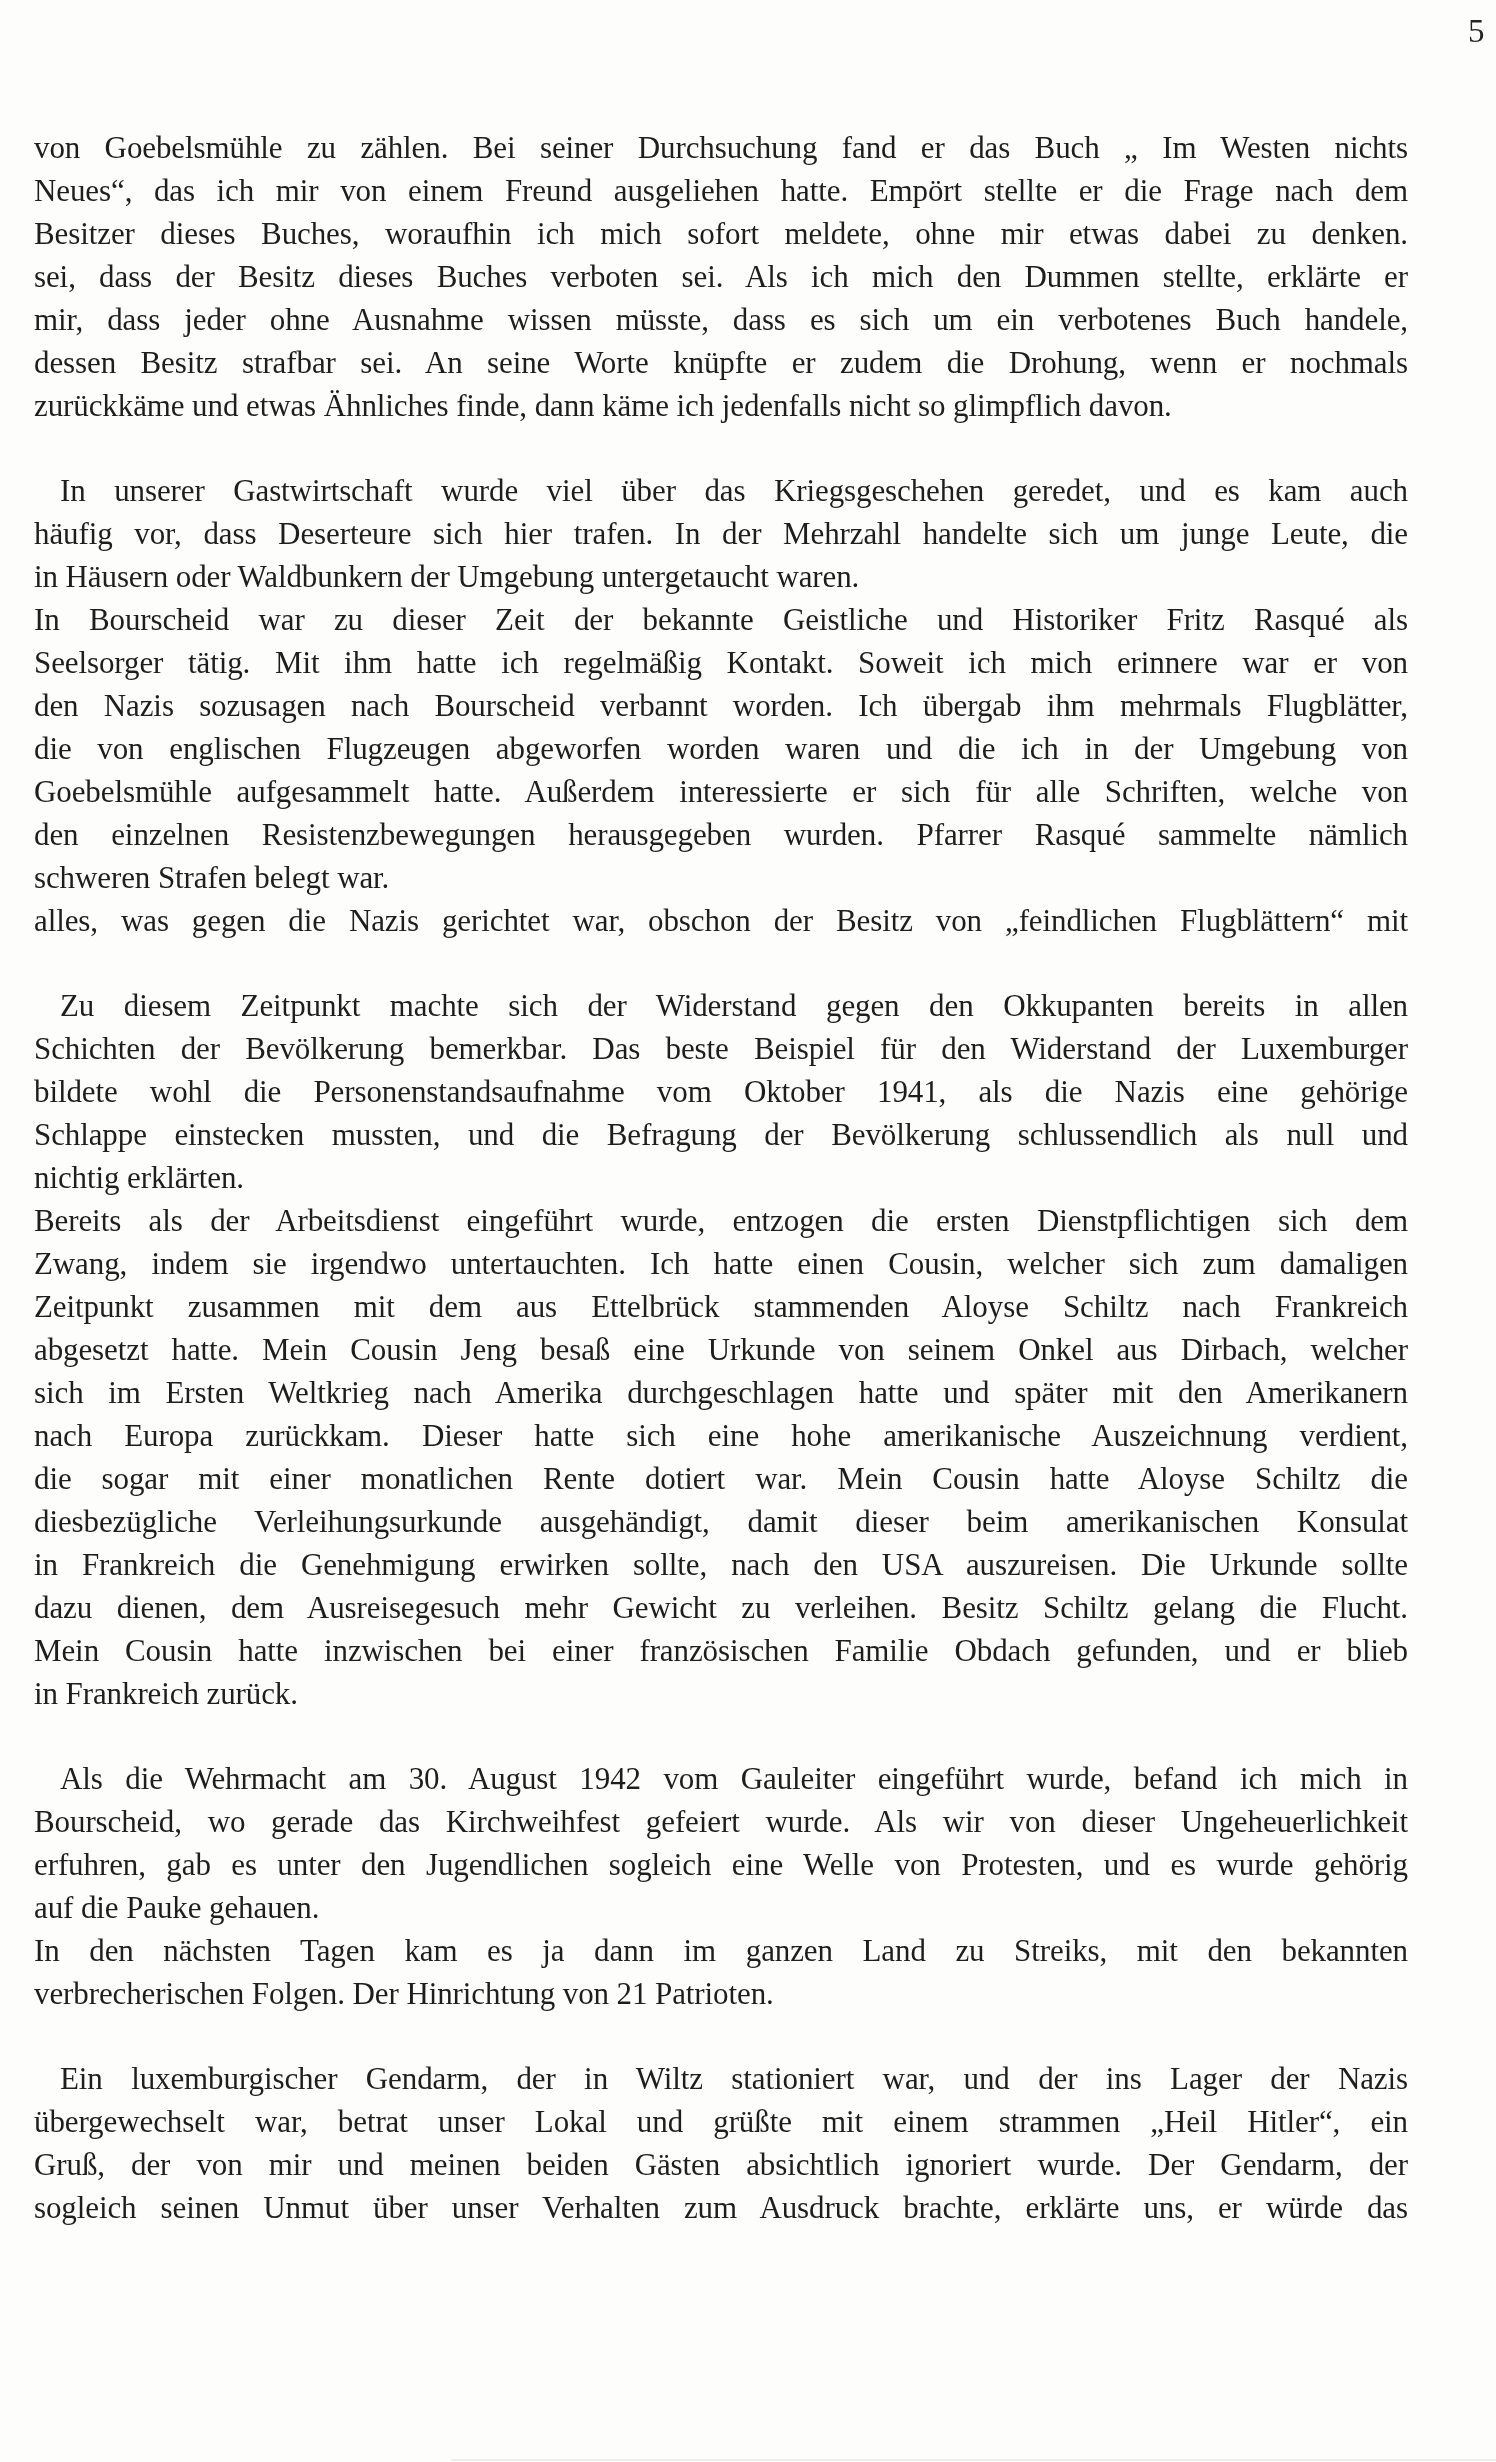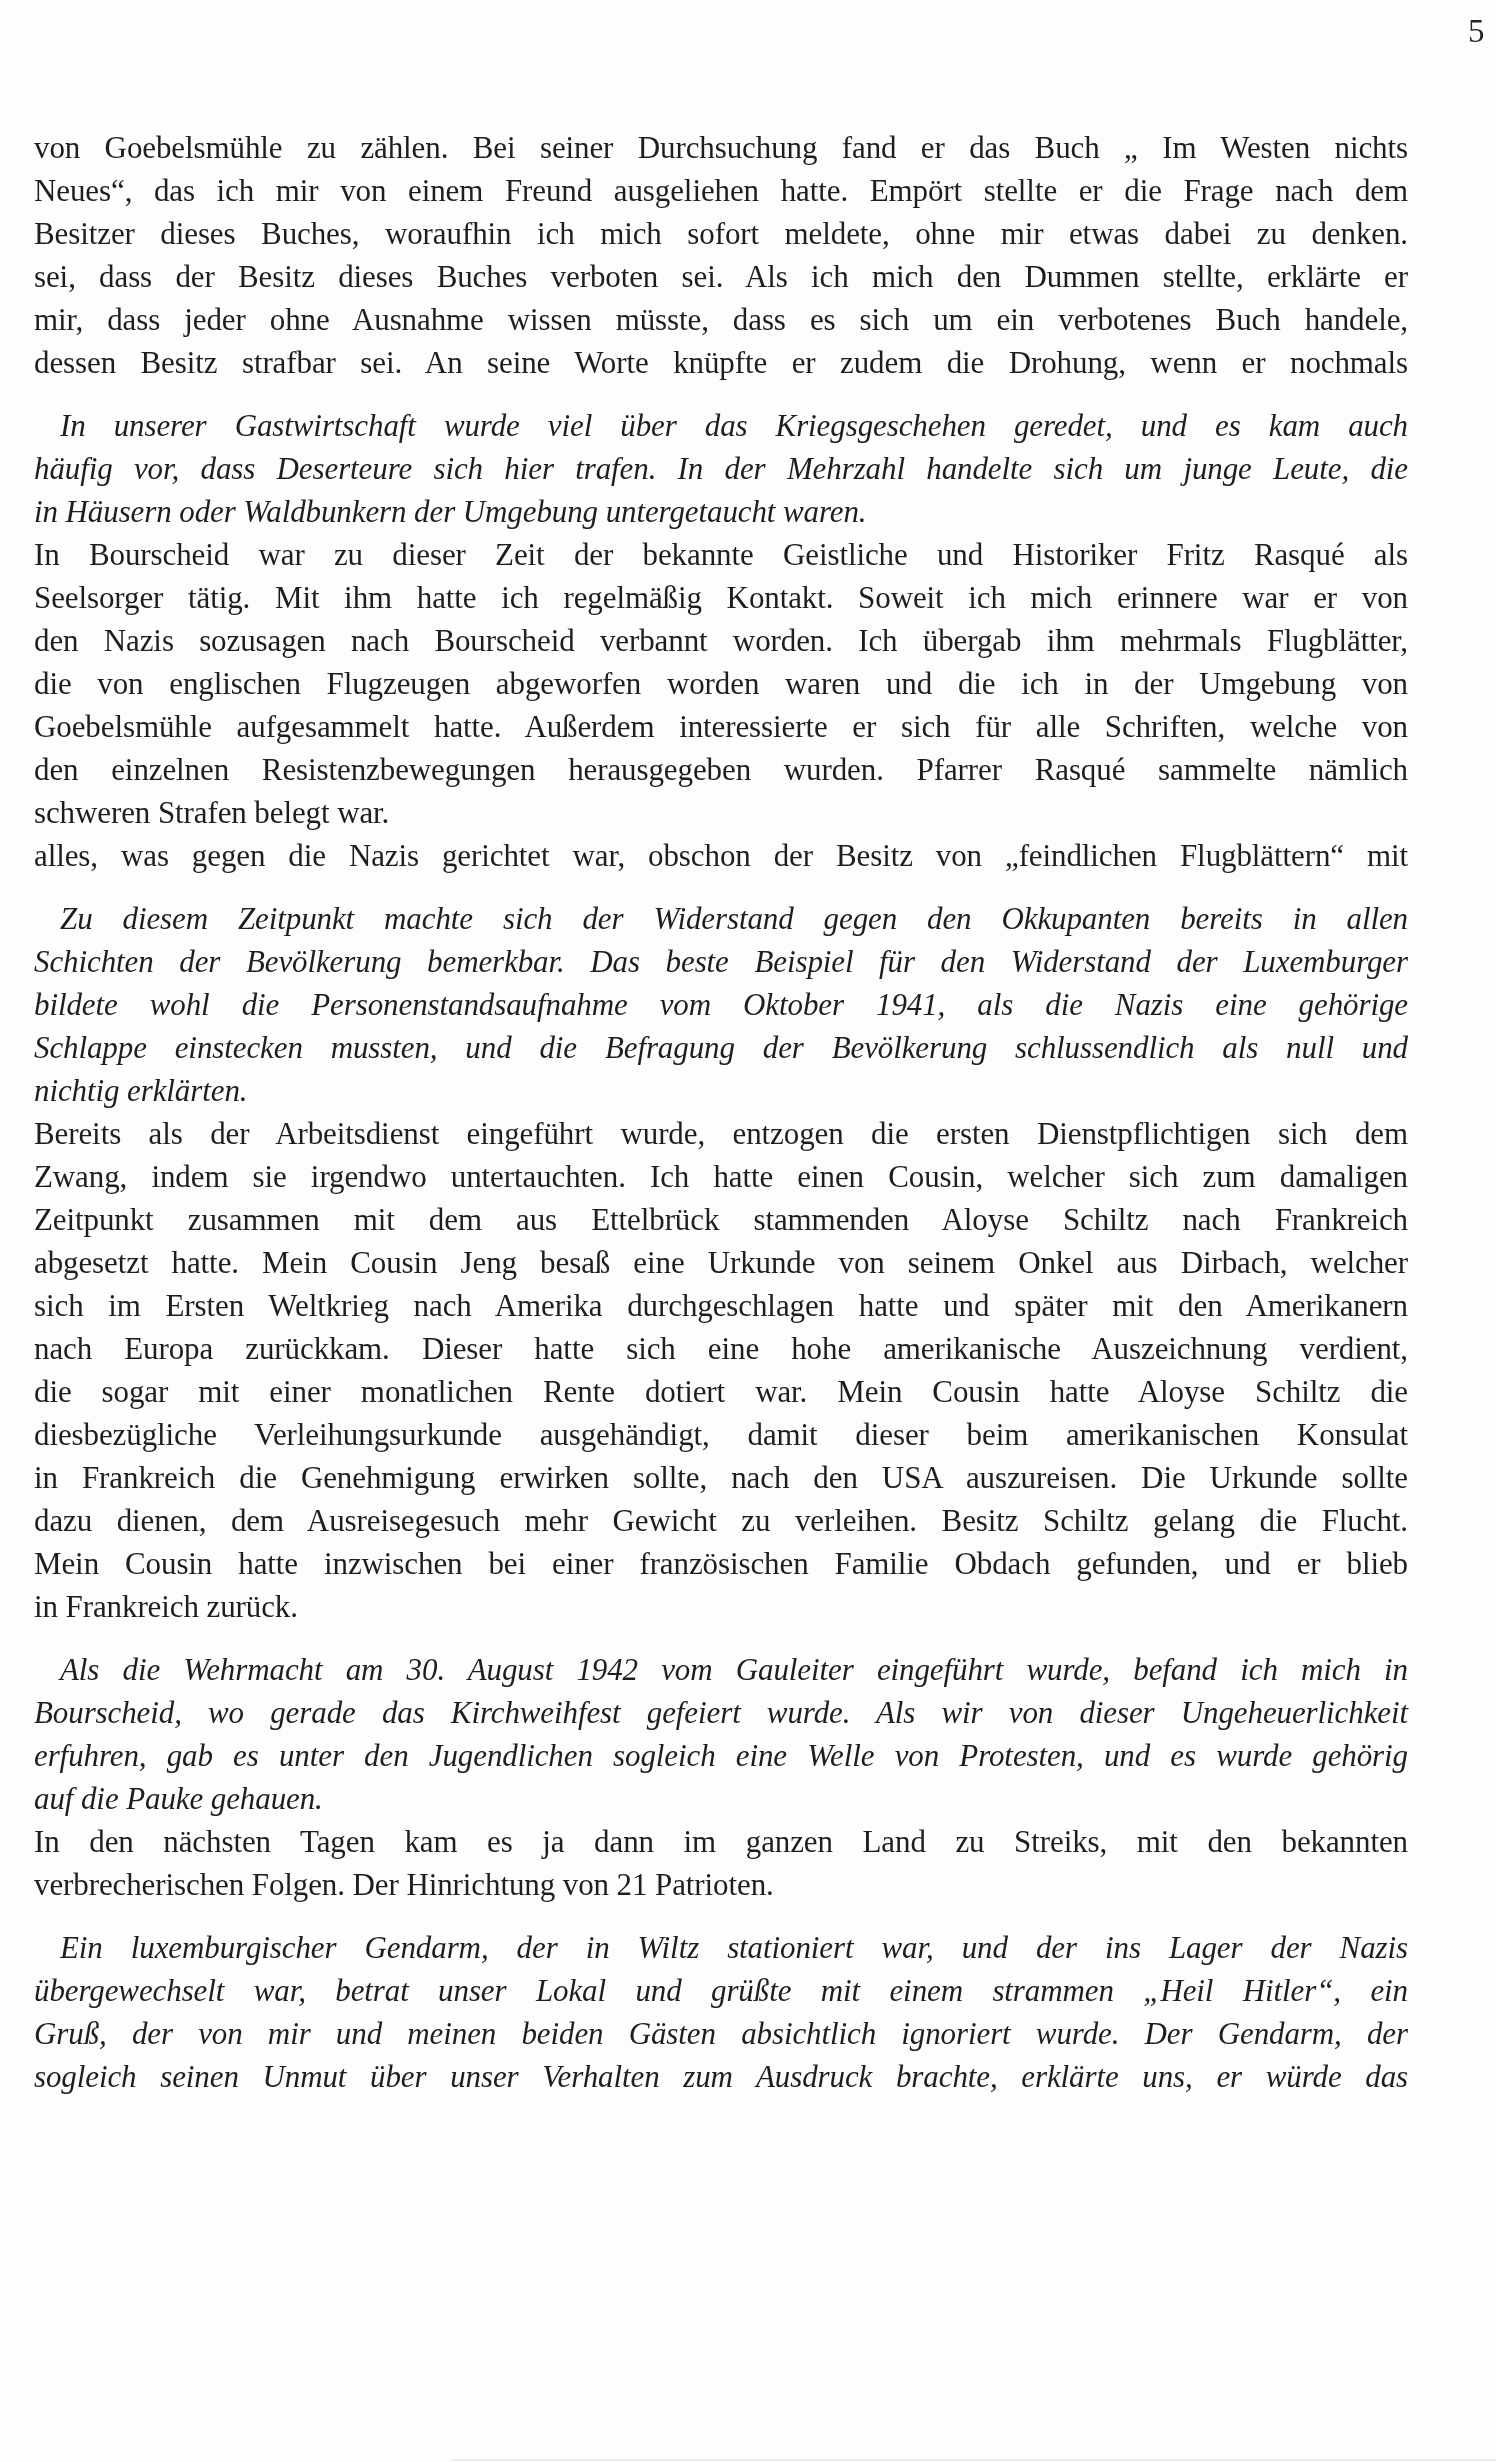--- a/index.html
+++ b/index.html
@@ -23,21 +23,21 @@
   .text-column {
     position: absolute;
     left: 34px;
     top: 126px;
     width: 1374px;
     font-size: 31px;
     line-height: 43px;
     letter-spacing: -0.1px;
   }
   .paragraph { margin: 0; }
-  .paragraph.gap { margin-top: 20px; font-style: italic; }
+  .paragraph.gap { margin-top: 42px; }
   .line { white-space: nowrap; }
   .line.just { text-align: justify; text-align-last: justify; }
   .paragraph.indent .line:first-child { text-indent: 26px; }
   .scan-edge {
     position: absolute;
     left: 451px;
     bottom: 1.5px;
     width: 1045px;
     height: 1.5px;
     background: #ededeb;
@@ -49,20 +49,21 @@
 <div class="page">
   <div class="page-number">5</div>
   <div class="text-column" id="text-column">
       <div class="paragraph">
         <div class="line just">von Goebelsmühle zu zählen. Bei seiner Durchsuchung fand er das Buch „ Im Westen nichts</div>
         <div class="line just">Neues“, das ich mir von einem Freund ausgeliehen hatte. Empört stellte er die Frage nach dem</div>
         <div class="line just">Besitzer dieses Buches, woraufhin ich mich sofort meldete, ohne mir etwas dabei zu denken.</div>
         <div class="line just">sei, dass der Besitz dieses Buches verboten sei. Als ich mich den Dummen stellte, erklärte er</div>
         <div class="line just">mir, dass jeder ohne Ausnahme wissen müsste, dass es sich um ein verbotenes Buch handele,</div>
         <div class="line just">dessen Besitz strafbar sei. An seine Worte knüpfte er zudem die Drohung, wenn er nochmals</div>
+        <div class="line">zurückkäme und etwas Ähnliches finde, dann käme ich jedenfalls nicht so glimpflich davon.</div>
       </div>
       <div class="paragraph gap indent">
         <div class="line just">In unserer Gastwirtschaft wurde viel über das Kriegsgeschehen geredet, und es kam auch</div>
         <div class="line just">häufig vor, dass Deserteure sich hier trafen. In der Mehrzahl handelte sich um junge Leute, die</div>
         <div class="line">in Häusern oder Waldbunkern der Umgebung untergetaucht waren.</div>
       </div>
       <div class="paragraph">
         <div class="line just">In Bourscheid war zu dieser Zeit der bekannte Geistliche und Historiker Fritz Rasqué als</div>
         <div class="line just">Seelsorger tätig. Mit ihm hatte ich regelmäßig Kontakt. Soweit ich mich erinnere war er von</div>
         <div class="line just">den Nazis sozusagen nach Bourscheid verbannt worden. Ich übergab ihm mehrmals Flugblätter,</div>

